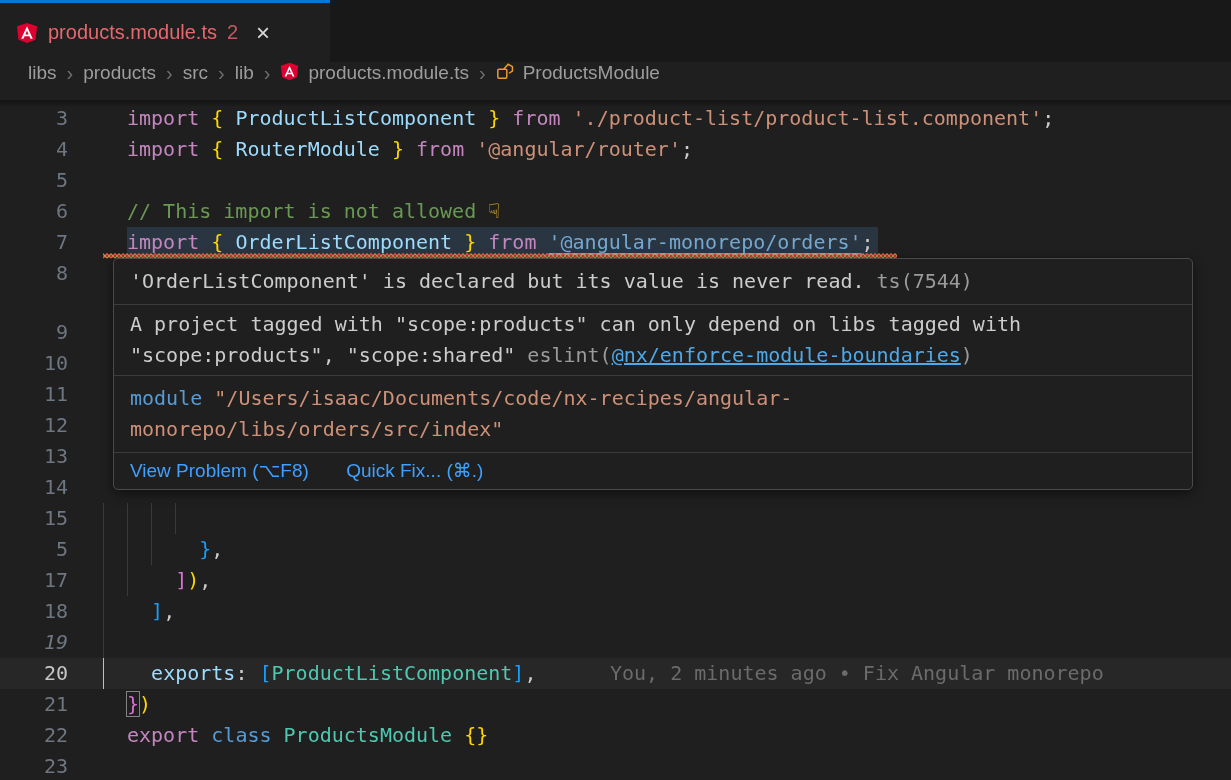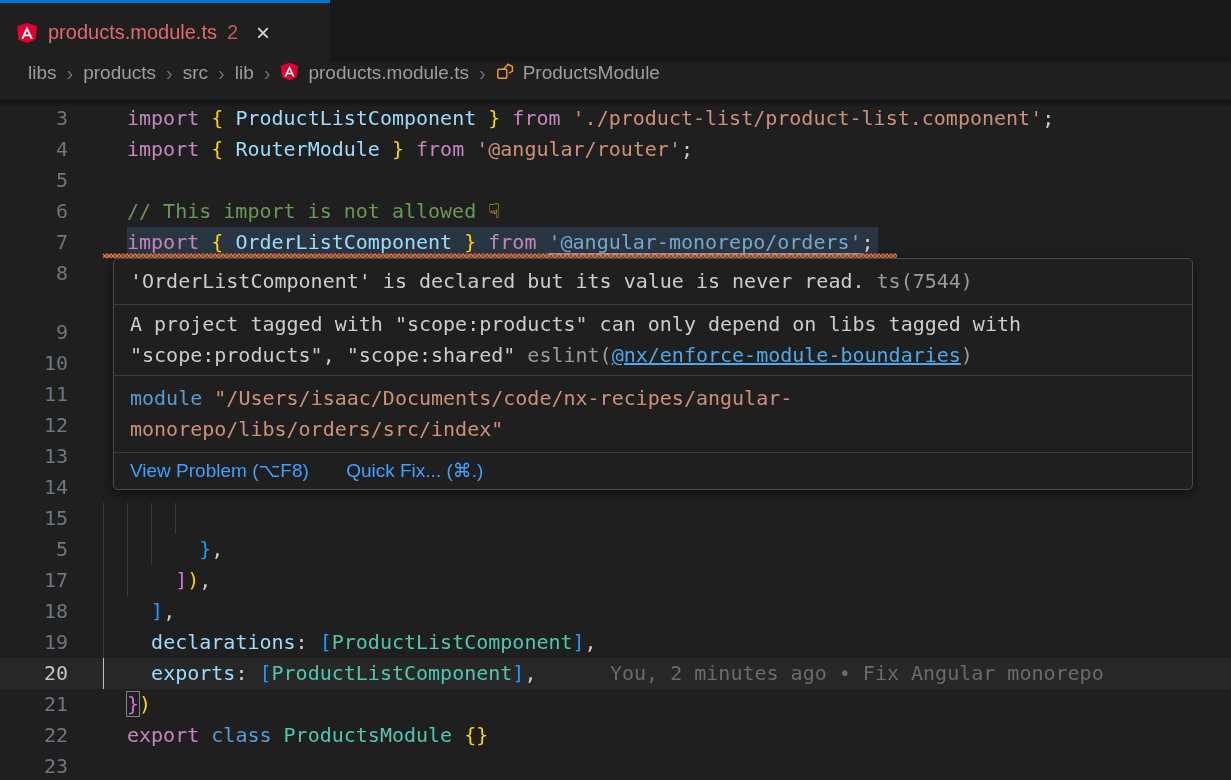--- a/index.html
+++ b/index.html
@@ -172,24 +172,23 @@
         <span class="ln">17</span>
         <span class="guide" style="left: 103px;"></span>
         <span class="guide" style="left: 127.08px;"></span>
         <span class="code"><span class="tk sp">    </span><span class="tk bp">]</span><span class="tk by">)</span><span class="tk pun">,</span></span>
       </div>
       <div class="line" style="top: 496px;">
         <span class="ln">18</span>
         <span class="guide" style="left: 103px;"></span>
         <span class="code"><span class="tk sp">  </span><span class="tk bb">]</span><span class="tk pun">,</span></span>
       </div>
-      <div class="line" style="top: 527px;">
+      <div class="line" style="top: 527px; font-style: italic;">
         <span class="ln">19</span>
         <span class="guide" style="left: 103px;"></span>
-        <span class="code"><span class="tk sp">  </span><span class="tk prop">declarations</span><span class="tk pun">: </span><span class="tk bb">[</span><span class="tk cls">ProductListComponent</span><span class="tk bb">]</span><span class="tk pun">,</span></span>
       </div>
       <div class="line current" style="top: 558px;">
         <span class="ln">20</span>
         <span class="guide active" style="left: 103px;"></span>
         <span class="code"><span class="tk sp">  </span><span class="tk prop">exports</span><span class="tk pun">: </span><span class="tk bb">[</span><span class="tk cls">ProductListComponent</span><span class="tk bb">]</span><span class="tk pun">,</span></span>
         <span class="blame">You, 2 minutes ago • Fix Angular monorepo</span>
       </div>
       <div class="line" style="top: 589px;">
         <span class="ln">21</span>
         <span class="code"><span class="tk bp bmatch">}</span><span class="tk by">)</span></span>

